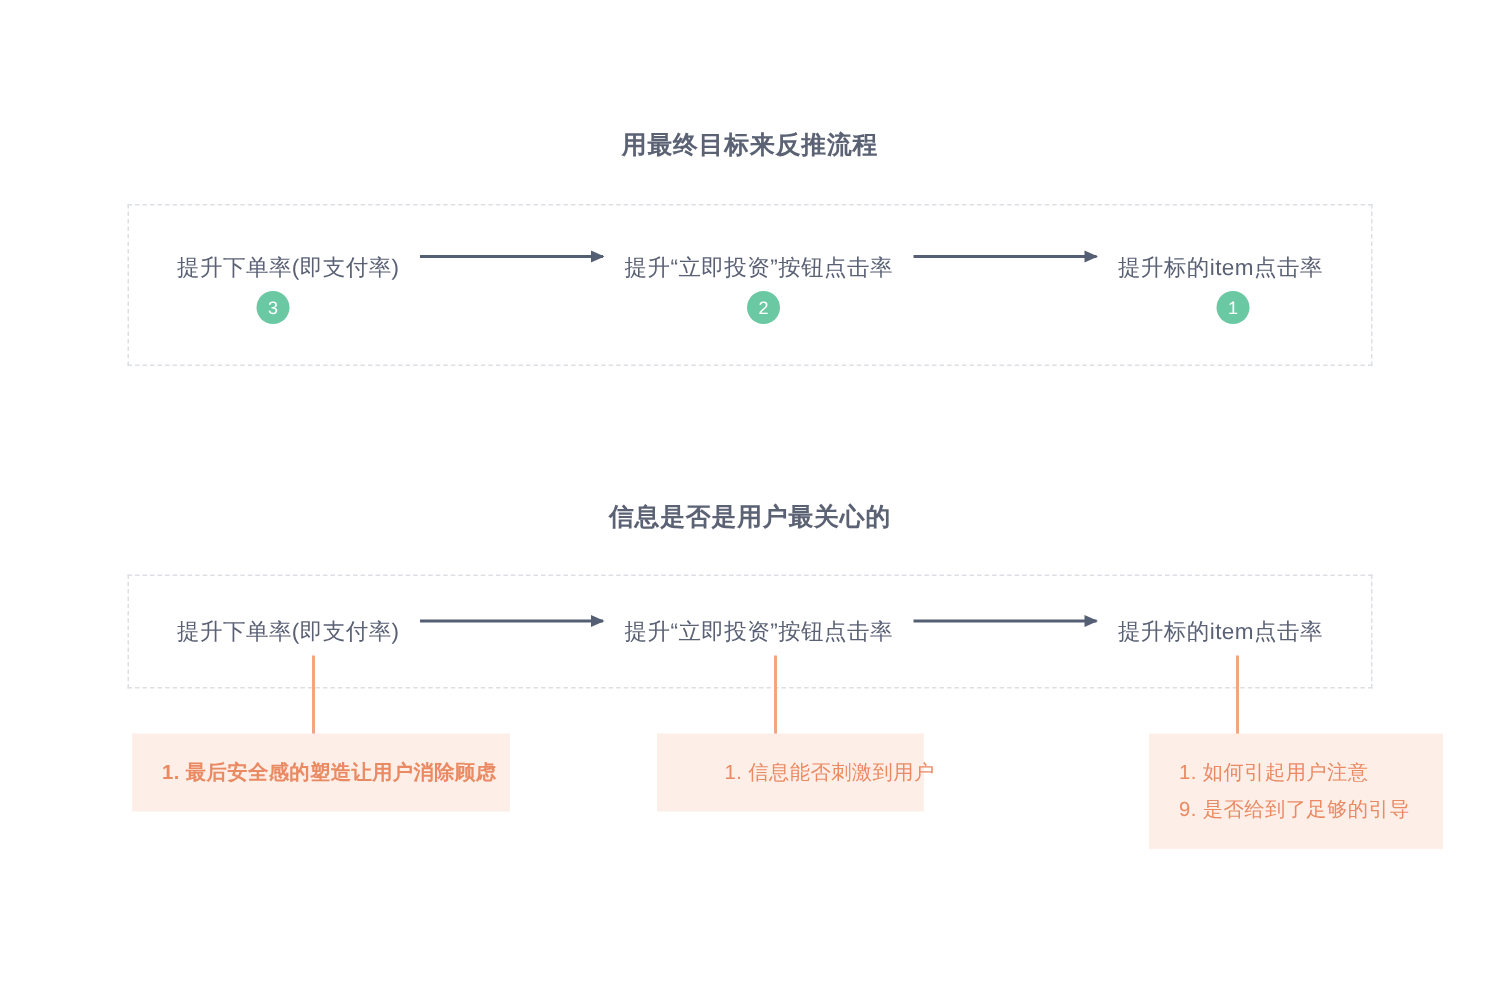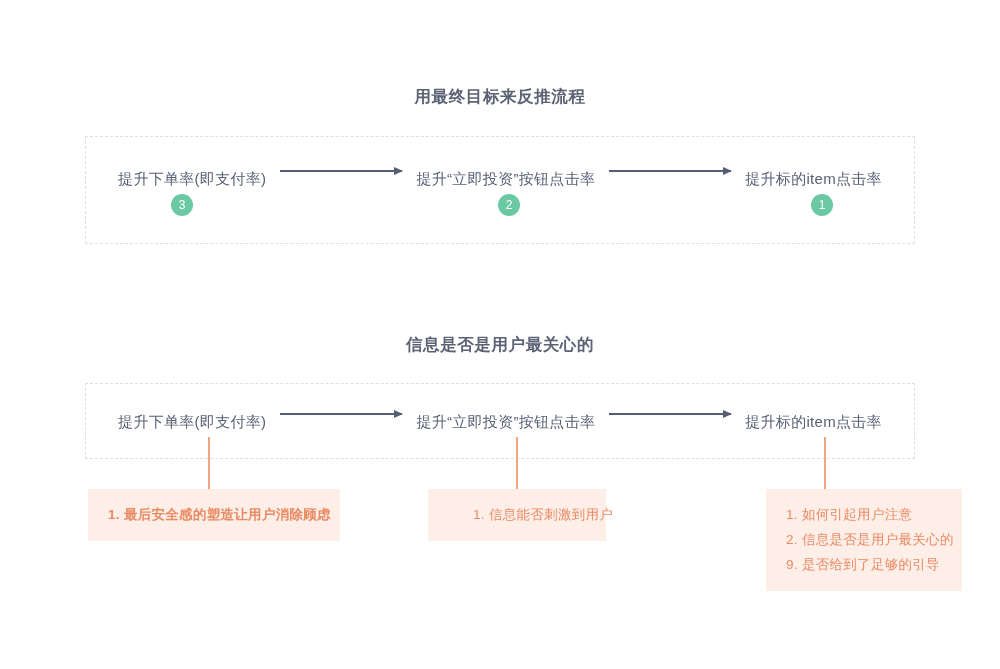--- a/index.html
+++ b/index.html
@@ -124,21 +124,21 @@
   #connector-3 { left: 824px; top: 437px; height: 54px; }
 
   
   .cond-box {
     position: absolute;
     background: #fdeee7;
     box-sizing: border-box;
     padding: 13px 20px 14px 20px;
   }
   #cond-box-1 { left: 88px; top: 489px; width: 252px; font-weight: bold; }
-  #cond-box-2 { left: 428px; top: 489px; width: 178px; padding-left: 45px; }
+  #cond-box-2 { left: 438px; top: 489px; width: 178px; padding-left: 45px; }
   #cond-box-3 { left: 738px; top: 489px; width: 196px; margin-left: 28px; }
 
   .cond-item {
     font-size: 13.5px;
     color: #ea8a63;
     line-height: 25px;
     white-space: nowrap;
     letter-spacing: 0.3px;
   }
 </style>
@@ -202,17 +202,16 @@
   <div class="cond-box" id="cond-box-1">
     <div class="cond-item">1. 最后安全感的塑造让用户消除顾虑</div>
   </div>
 
   <div class="cond-box" id="cond-box-2">
     <div class="cond-item">1. 信息能否刺激到用户</div>
   </div>
 
   <div class="cond-box" id="cond-box-3">
     <div class="cond-item">1. 如何引起用户注意</div>
-    <div class="cond-item">2. 信息是否是用户最关心的</div>
     <div class="cond-item">9. 是否给到了足够的引导</div>
   </div>
 
 </div>
 
 </body></html>

